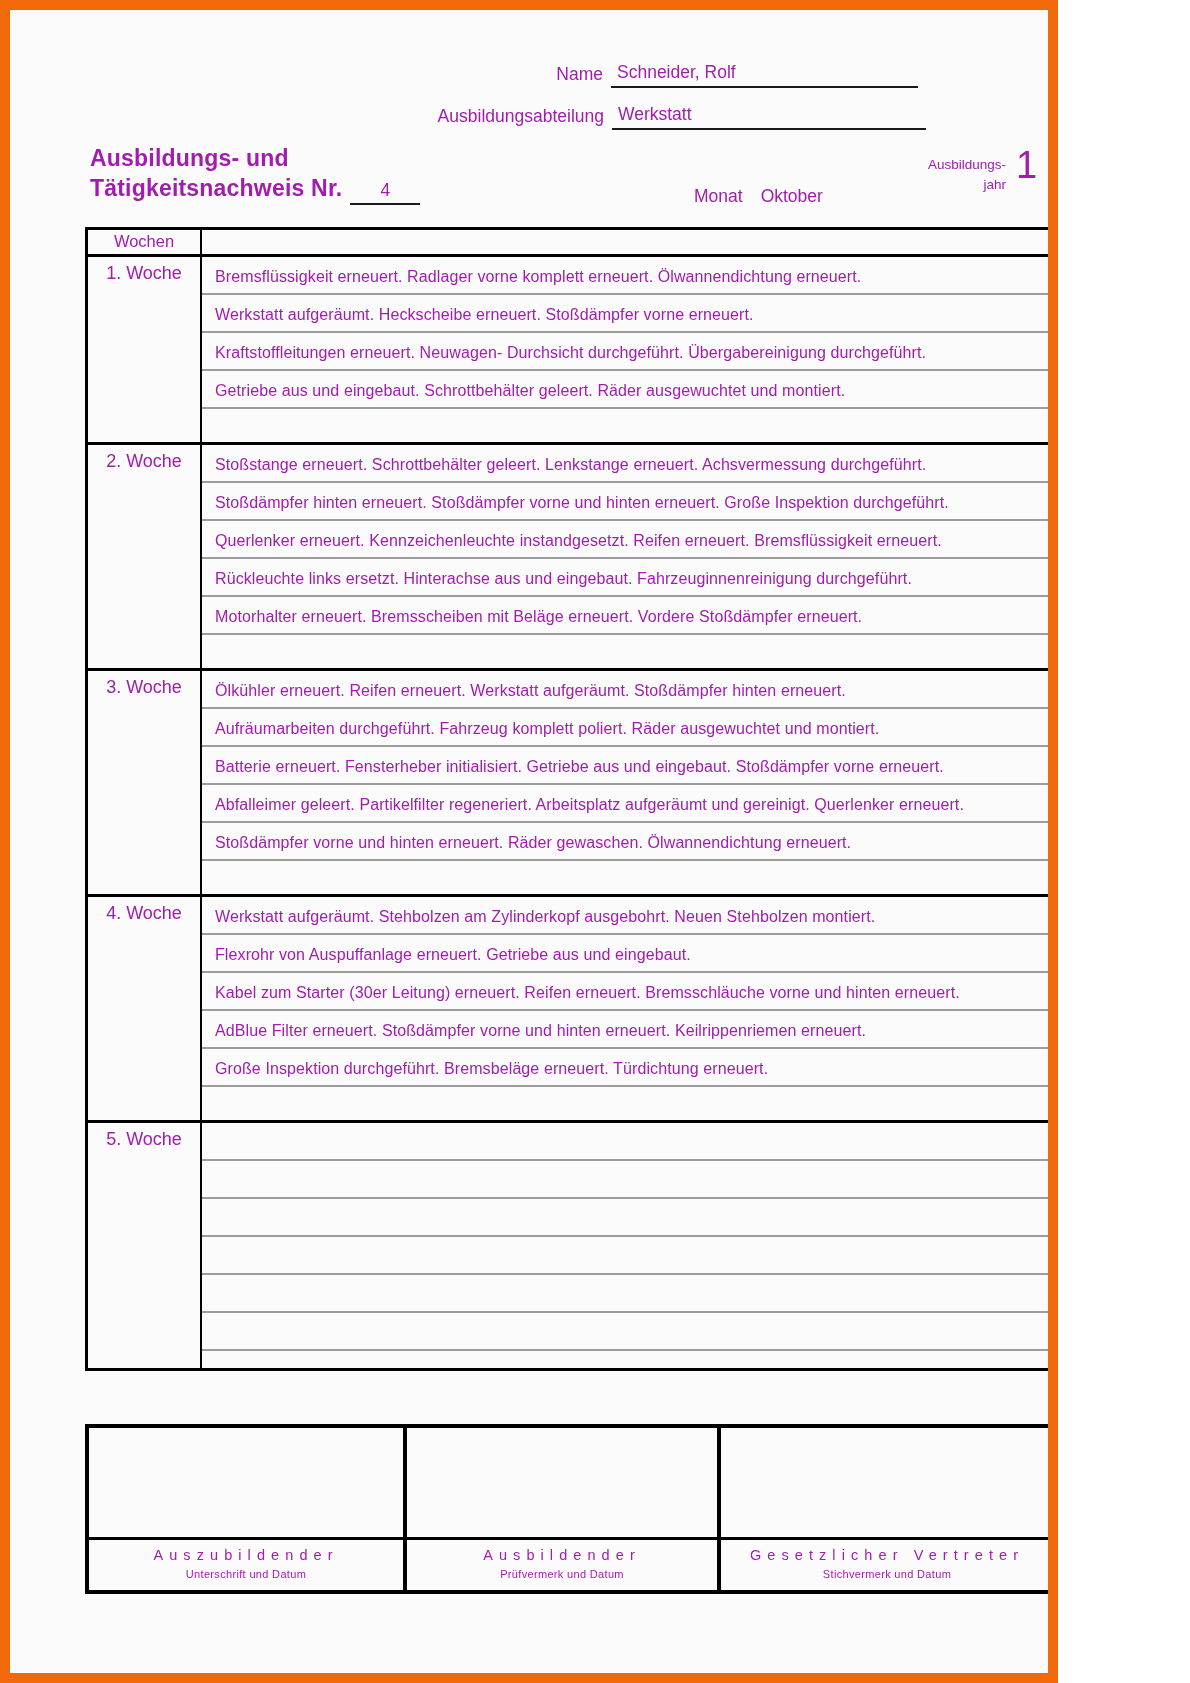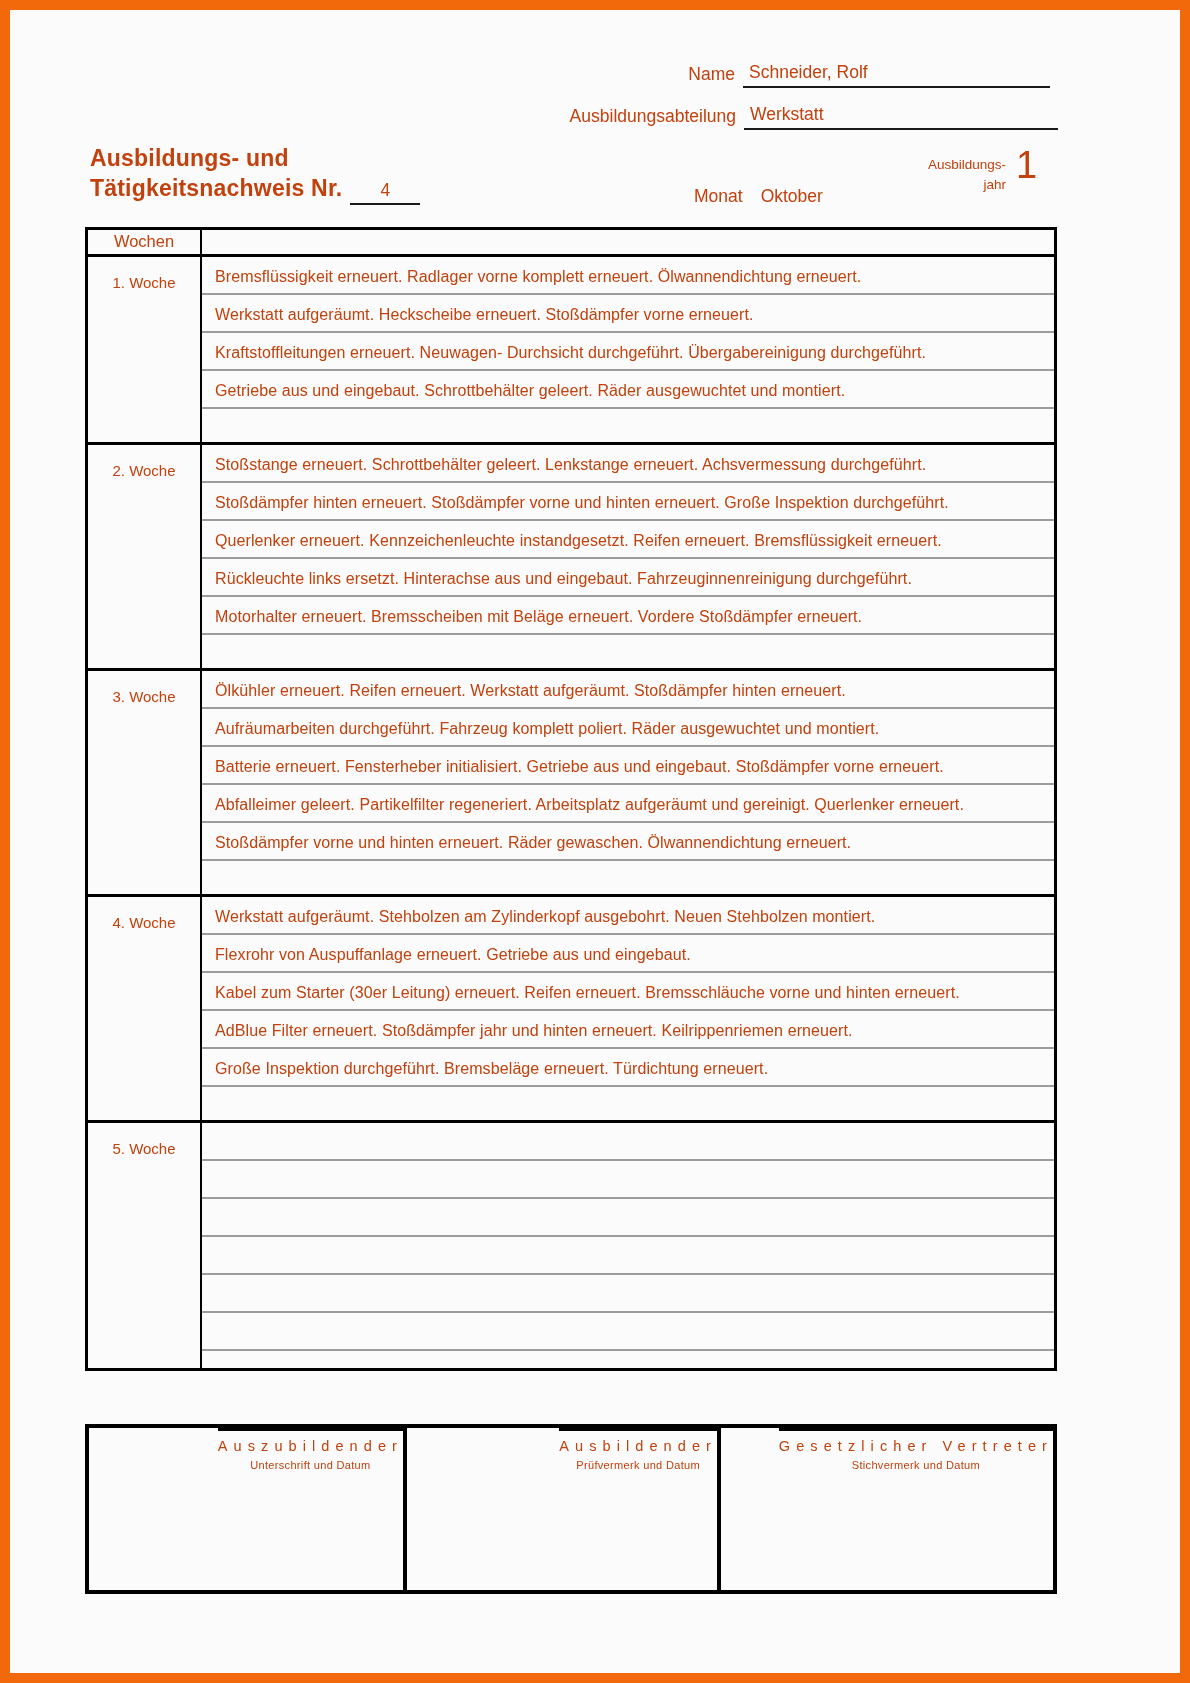--- a/index.html
+++ b/index.html
@@ -1,20 +1,20 @@
 <!DOCTYPE html>
 <html><head>
 <meta charset="utf-8">
 <style>
   html,body { margin:0; padding:0; background:#ffffff; }
   .page {
-    width:1190px; height:1683px; box-sizing:border-box;
+    width:1058px; height:1683px; box-sizing:border-box;
     border:10px solid #F2690B; background:#FBFBFB;
     position:relative; overflow:hidden;
-    font-family:"Liberation Sans", sans-serif; color:#c2410c;
+    font-family:"Liberation Sans", sans-serif; color:#a21caf;
   }
 
   
   .field-row { position:absolute; display:flex; align-items:flex-end; white-space:nowrap; font-size:17.5px; }
   .field-row.name-row { top:52px; right:130px; }
   .field-row.dept-row { top:94px; right:122px; }
   .field-label { padding:0 8px 3px 0; }
   .field-value { border-bottom:2px solid #1a1a1a; padding:0 6px 3px 6px; }
   .name-row .field-value { width:295px; }
   .dept-row .field-value { width:302px; }
@@ -30,30 +30,30 @@
 
   
   .weeks-table { position:absolute; left:75px; top:217px; width:972px; border:3px solid #000; box-sizing:border-box; }
   .table-header-row { display:flex; border-bottom:3px solid #000;gap:16px; }
   .corner-cell { width:114px; border-right:2px solid #000; text-align:center; font-size:16.5px; padding:2px 0 3px 0; box-sizing:border-box; }
   .header-rest { flex:1; }
 
   .week-block { display:flex; border-bottom:3px solid #000; }
   .week-block:last-child { border-bottom:none; }
   .week-label-cell { width:114px; border-right:2px solid #000; box-sizing:border-box; }
-  .week-label { text-align:center; font-size:15px; padding-top:17px; }
+  .week-label { text-align:center; font-size:18px; padding-top:6px; }
   .week-rows { flex:1; display:flex; flex-direction:column; }
   .entry-row { height:38px; border-bottom:2px solid #9c9c9c; display:flex; align-items:flex-end; padding:14px 10px 7px 13px; box-sizing:border-box; }
   .entry-text { font-size:16px; letter-spacing:0.1px; }
   .week-filler { height:33px; }
   .week-filler.small { height:17px; }
 
   
   .sig-table { position:absolute; left:75px; top:1414px; width:972px; height:170px; border:4px solid #000; box-sizing:border-box; display:flex; }
-  .sig-col { display:flex; flex-direction:row; border-right:4px solid #000; box-sizing:border-box; }
+  .sig-col { display:flex; flex-direction:column; border-right:4px solid #000; box-sizing:border-box; }
   .sig-col:nth-child(1) { flex:0 0 318px; }
   .sig-col:nth-child(2) { flex:0 0 314px; }
   .sig-col:nth-child(3) { flex:1; border-right:none; }
   .sig-box { flex:1; }
   .sig-foot { border-top:3px solid #000; height:53px; text-align:center; padding-top:7px; box-sizing:border-box; }
   .sig-title { font-size:14.5px; letter-spacing:0.42em; }
   .sig-sub { font-size:11px; margin-top:5px; letter-spacing:0.03em; }
 </style>
 </head>
 <body>
@@ -165,21 +165,21 @@
             <div class="entry-row">
               <span class="entry-text">Werkstatt aufgeräumt. Stehbolzen am Zylinderkopf ausgebohrt. Neuen Stehbolzen montiert.</span>
             </div>
             <div class="entry-row">
               <span class="entry-text">Flexrohr von Auspuffanlage erneuert. Getriebe aus und eingebaut.</span>
             </div>
             <div class="entry-row">
               <span class="entry-text">Kabel zum Starter (30er Leitung) erneuert. Reifen erneuert. Bremsschläuche vorne und hinten erneuert.</span>
             </div>
             <div class="entry-row">
-              <span class="entry-text">AdBlue Filter erneuert. Stoßdämpfer jahr und hinten erneuert. Keilrippenriemen erneuert.</span>
+              <span class="entry-text">AdBlue Filter erneuert. Stoßdämpfer vorne und hinten erneuert. Keilrippenriemen erneuert.</span>
             </div>
             <div class="entry-row">
               <span class="entry-text">Große Inspektion durchgeführt. Bremsbeläge erneuert. Türdichtung erneuert.</span>
             </div>
             <div class="week-filler"></div>
           </div>
         </div>
         <div class="week-block">
           <div class="week-label-cell">
             <div class="week-label">5. Woche</div>

